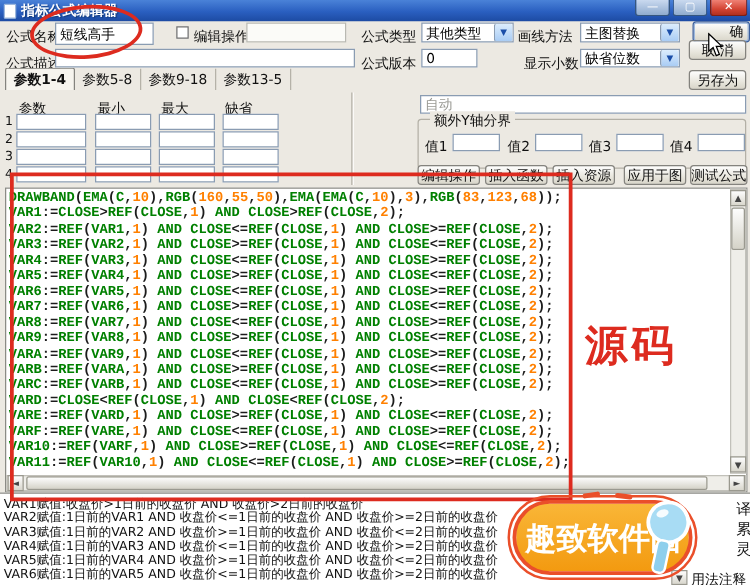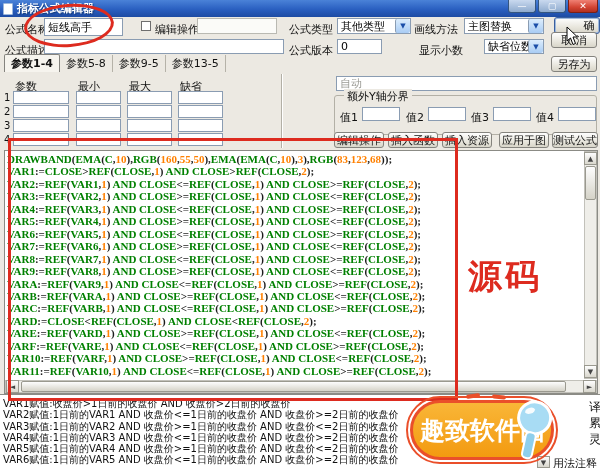--- a/index.html
+++ b/index.html
@@ -53,21 +53,21 @@
   
   .gbox { position:absolute; left:334px; top:95px; width:263px; height:40px;
     border:1px solid #b3b0a6; border-radius:3px; }
   .gbox-legend { position:absolute; left:344px; top:89px; font-size:11px; background:#ece9e2;
     padding:0 3px; color:#111; }
 
   
   .code-panel { position:absolute; left:4px; top:150px; width:594px; height:244px;
     background:#fff; border:1px solid #8b8b85; }
   .code-lines { position:absolute; left:2px; top:2px; width:576px; height:226px; overflow:hidden;
-    font-family:Liberation Serif, serif; font-size:11px; font-weight:bold;
+    font-family:Liberation Mono, monospace; font-size:11px; font-weight:bold;
     line-height:12.45px; white-space:pre; }
   .code-lines .id  { color:#008000; }
   .code-lines .num { color:#ff8000; }
   .code-lines .pun { color:#1c1c1c; }
   .sbar { position:absolute; background:#efeee9; border:1px solid #c2c1ba; }
   .sbtn { position:absolute; width:13px; height:13px; background:linear-gradient(180deg,#fdfdfd,#d9d7cd);
     border:1px solid #9a998f; font-size:7px; color:#444; text-align:center; line-height:12px; }
   .sthumb { position:absolute; background:linear-gradient(180deg,#fdfdfd,#d5d3c8);
     border:1px solid #9a998f; border-radius:2px; }
 
@@ -132,30 +132,30 @@
     <span class="val">主图替换</span>
     <span class="arrow">▼</span>
   </div>
   <div class="btn def" style="left:554px;top:17px;width:46px;height:17px;padding-left:24px;">确  定</div>
 
   <span class="lbl" style="left:5px;top:43px;">公式描述</span>
   <input class="tbox" style="left: 44px; top: 39px; width: 240px; height: 15px;" value="">
   <span class="lbl" style="left:289px;top:43px;">公式版本</span>
   <input class="tbox" style="left: 337px; top: 39px; width: 45px; height: 15px;" value="0">
   <span class="lbl" style="left:419px;top:43px;">显示小数</span>
-  <div class="combo" style="left:484px;top:39px;width:60px;height:15px;">
+  <div class="combo" style="left:464px;top:39px;width:80px;height:15px;">
     <span class="val">缺省位数</span>
     <span class="arrow">▼</span>
   </div>
   <div class="btn" style="left:551px;top:32px;width:46px;height:16px;">取  消</div>
 
   <div class="tabs">
       <span class="tab active">参数1-4</span>
       <span class="tab">参数5-8</span>
-      <span class="tab">参数9-5</span>
+      <span class="tab">参数9-18</span>
       <span class="tab">参数13-5</span>
     </div>
   <div class="btn" style="left:551px;top:56px;width:46px;height:16px;">另存为</div>
 
   <input class="tbox" style="left: 336px; top: 76px; width: 261px; height: 15px; color: rgb(154, 154, 148);" value="自动">
 
   <div id="param-grid">
       <span class="lbl" style="left: 15px; top: 79px;">参数</span>
       <span class="lbl" style="left: 78px; top: 79px;">最小</span>
       <span class="lbl" style="left: 129px; top: 79px;">最大</span>

